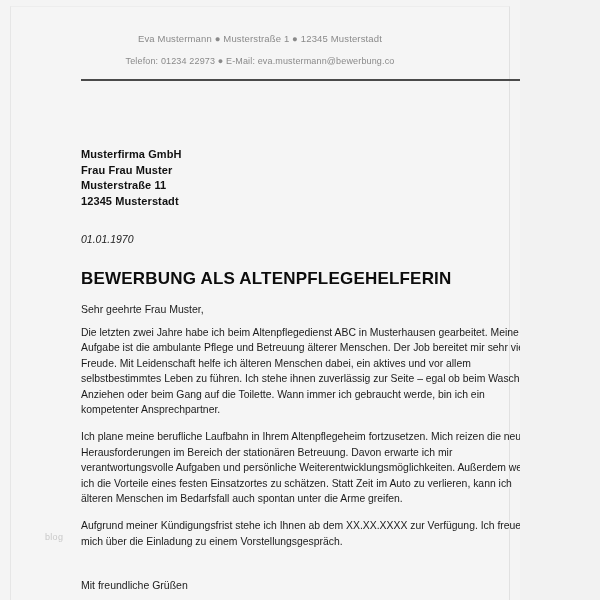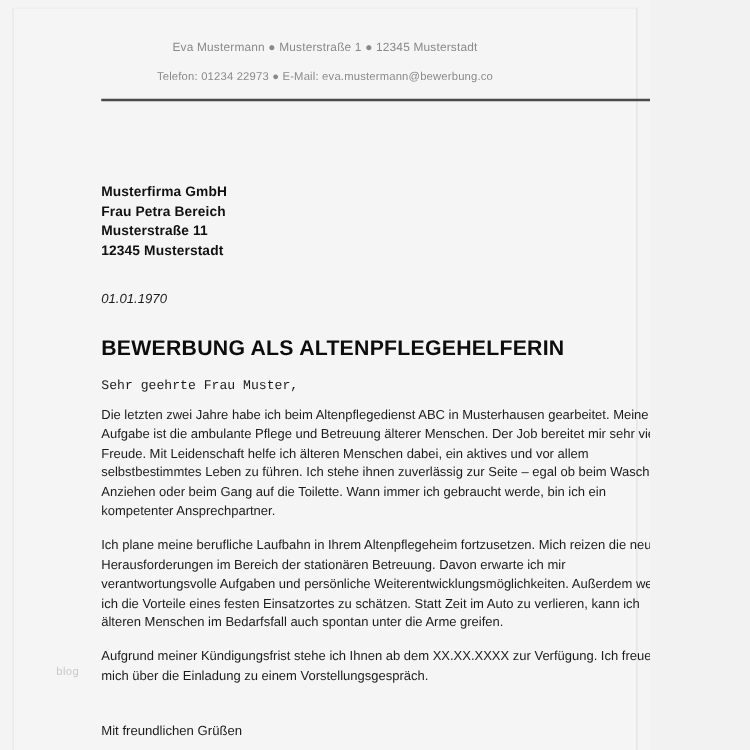--- a/index.html
+++ b/index.html
@@ -94,21 +94,20 @@
     font-weight: bold;
     font-size: 17px;
     color: #0d0d0d;
     letter-spacing: 0.2px;
   }
 
   .salutation {
     top: 296px;
     font-size: 10.5px;
     color: #1b1b1b;
-    font-family: Liberation Mono, monospace;
   }
 
   .body-text {
     top: 318px;
     font-size: 10.4px;
     color: #1b1b1b;
     line-height: 1.48;
   }
   .body-text p {
     margin: 0 0 12px 0;
@@ -150,36 +149,36 @@
 
     <div class="letterhead">
       <div class="lh-line">Eva Mustermann ● Musterstraße 1 ● 12345 Musterstadt</div>
       <div class="lh-line second">Telefon: 01234 22973 ● E-Mail: eva.mustermann@bewerbung.co</div>
     </div>
 
     <div class="header-rule"></div>
 
     <div class="col recipient">
       <div>Musterfirma GmbH</div>
-      <div>Frau Petra Bereich</div>
+      <div>Frau Frau Muster</div>
       <div>Musterstraße 11</div>
       <div>12345 Musterstadt</div>
     </div>
 
     <div class="col date">01.01.1970</div>
 
     <div class="col subject">BEWERBUNG ALS ALTENPFLEGEHELFERIN</div>
 
     <div class="col salutation">Sehr geehrte Frau Muster,</div>
 
     <div class="col body-text">
       <p>Die letzten zwei Jahre habe ich beim Altenpflegedienst ABC in Musterhausen gearbeitet. Meine Aufgabe ist die ambulante Pflege und Betreuung älterer Menschen. Der Job bereitet mir sehr viel Freude. Mit Leidenschaft helfe ich älteren Menschen dabei, ein aktives und vor allem selbstbestimmtes Leben zu führen. Ich stehe ihnen zuverlässig zur Seite – egal ob beim Waschen, Anziehen oder beim Gang auf die Toilette. Wann immer ich gebraucht werde, bin ich ein kompetenter Ansprechpartner.</p>
       <p>Ich plane meine berufliche Laufbahn in Ihrem Altenpflegeheim fortzusetzen. Mich reizen die neuen Herausforderungen im Bereich der stationären Betreuung. Davon erwarte ich mir verantwortungsvolle Aufgaben und persönliche Weiterentwicklungsmöglichkeiten. Außerdem weiß ich die Vorteile eines festen Einsatzortes zu schätzen. Statt Zeit im Auto zu verlieren, kann ich älteren Menschen im Bedarfsfall auch spontan unter die Arme greifen.</p>
       <p>Aufgrund meiner Kündigungsfrist stehe ich Ihnen ab dem XX.XX.XXXX zur Verfügung. Ich freue mich über die Einladung zu einem Vorstellungsgespräch.</p>
     </div>
 
-    <div class="col closing">Mit freundlichen Grüßen</div>
+    <div class="col closing">Mit freundliche Grüßen</div>
     <div class="col signature">Eva Mustermann</div>
 
     <div class="watermark">blog</div>
 
   </div>
 </div>
 
 </body></html>

